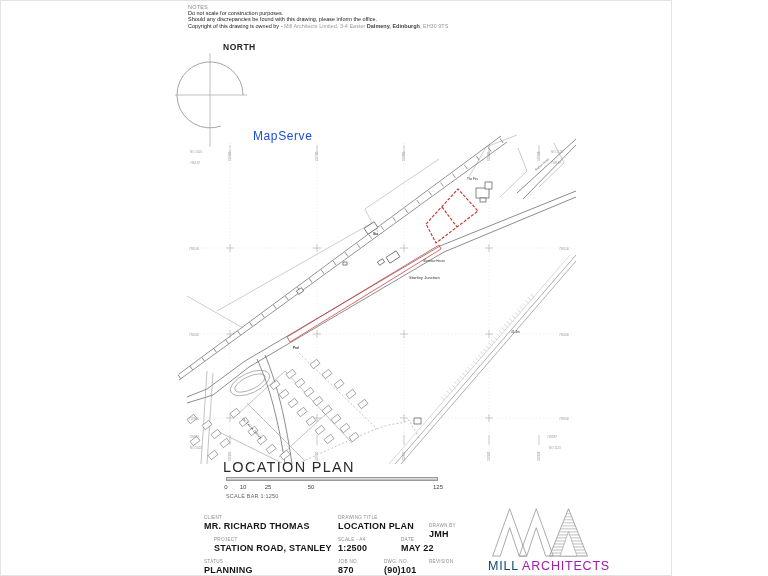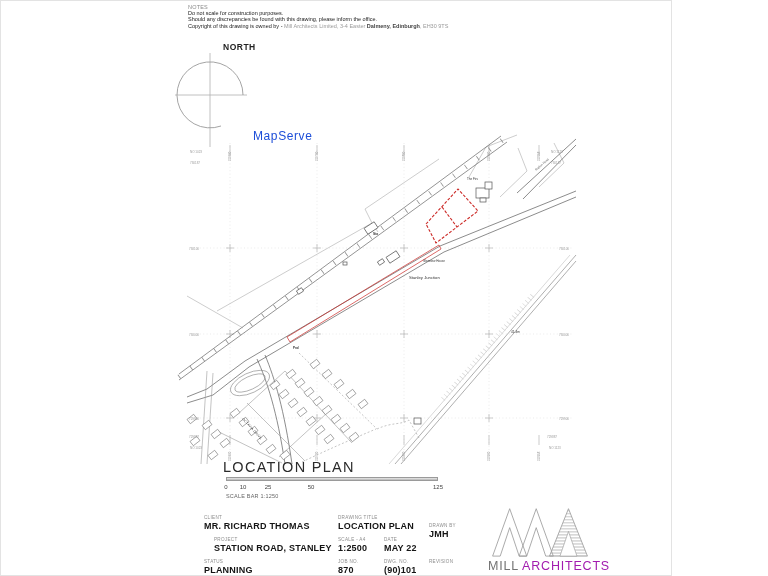--- a/index.html
+++ b/index.html
@@ -25,21 +25,21 @@
   .scalebar .tick{position:absolute;top:7px;transform:translateX(-50%);}
   .scalebar .cap{position:absolute;left:0;top:16px;font-size:5.5px;color:#666;letter-spacing:.2px;}
   
   .tb{position:absolute;left:203px;top:513px;width:280px;}
   .tb .fld{position:absolute;}
   .tb .lbl{font-size:4.6px;color:#8d8d8d;letter-spacing:.3px;margin-bottom:1px;}
   .tb .val{font-size:9px;font-weight:bold;color:#141414;letter-spacing:.2px;white-space:nowrap;}
   
   .logo{position:absolute;left:487px;top:502px;width:108px;height:72px;}
   .logo .wordmark{position:absolute;left:0;top:56px;font-size:12.5px;letter-spacing:.8px;white-space:nowrap;}
-  .logo .w1{color:#737373;}
+  .logo .w1{color:#0c4a6e;}
   .logo .w2{color:#a21caf;}
 </style>
 </head>
 <body>
 
 <div class="sheet">
 
   <div class="notes">
     <div class="nt">NOTES</div>
     <div>Do not scale for construction purposes.</div>
@@ -267,21 +267,21 @@
       <div class="val">PLANNING</div>
     </div>
     <div class="fld" style="left:134px;top:1px">
       <div class="lbl">DRAWING TITLE</div>
       <div class="val">LOCATION PLAN</div>
     </div>
     <div class="fld" style="left:134px;top:23px">
       <div class="lbl">SCALE - A4</div>
       <div class="val">1:2500</div>
     </div>
-    <div class="fld" style="left:180px;top:23px">
+    <div class="fld" style="left:197px;top:23px">
       <div class="lbl">DATE</div>
       <div class="val">MAY 22</div>
     </div>
     <div class="fld" style="left:225px;top:9px">
       <div class="lbl">DRAWN BY</div>
       <div class="val">JMH</div>
     </div>
     <div class="fld" style="left:134px;top:45px">
       <div class="lbl">JOB NO.</div>
       <div class="val">870</div>

